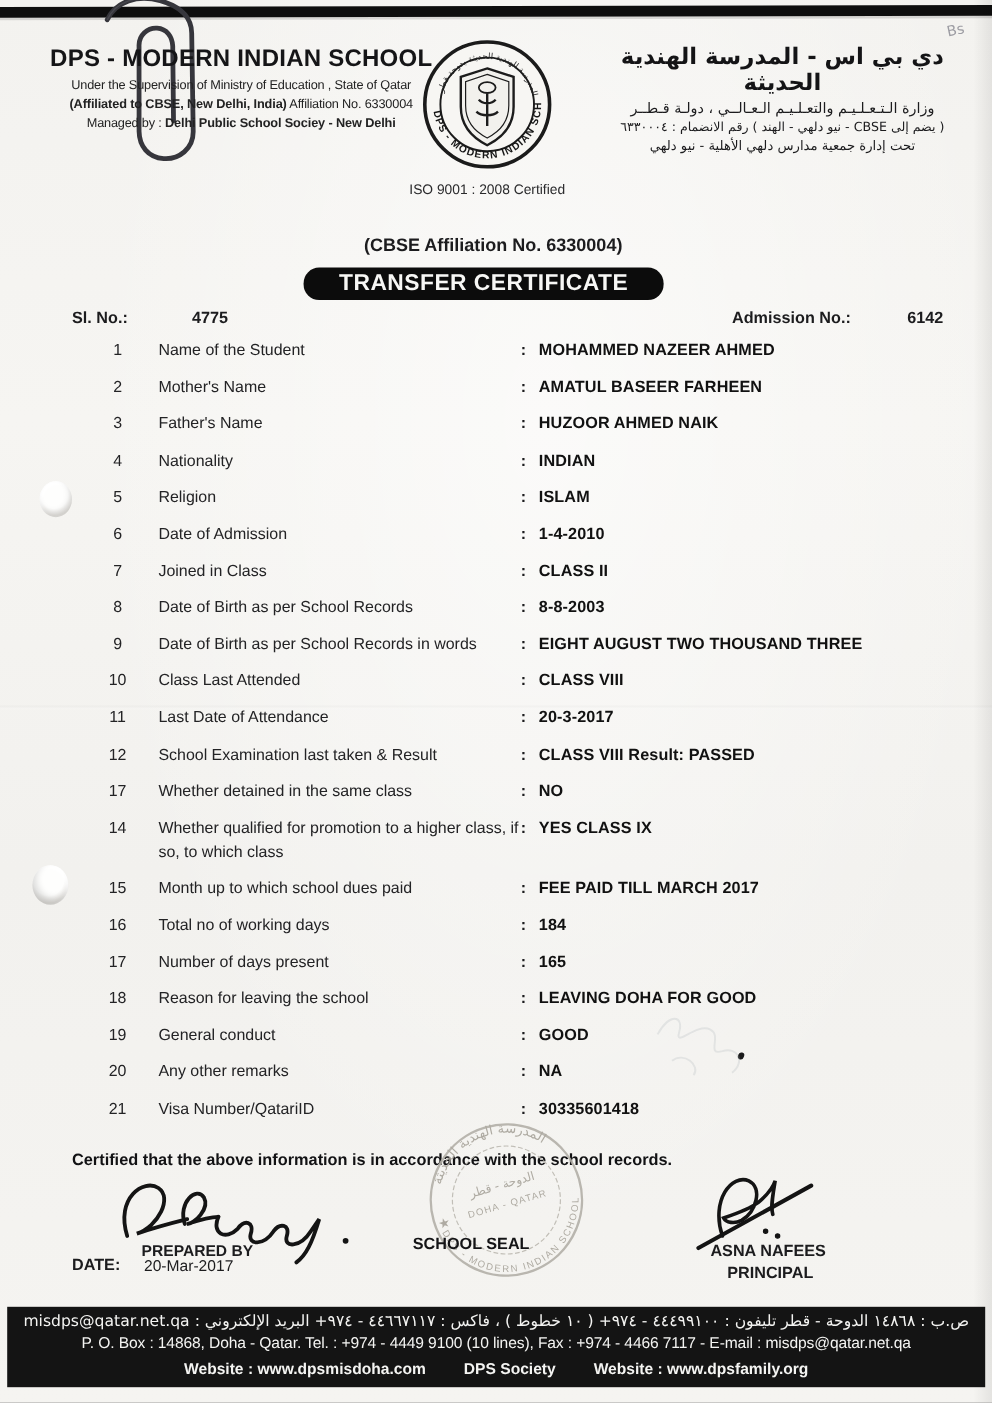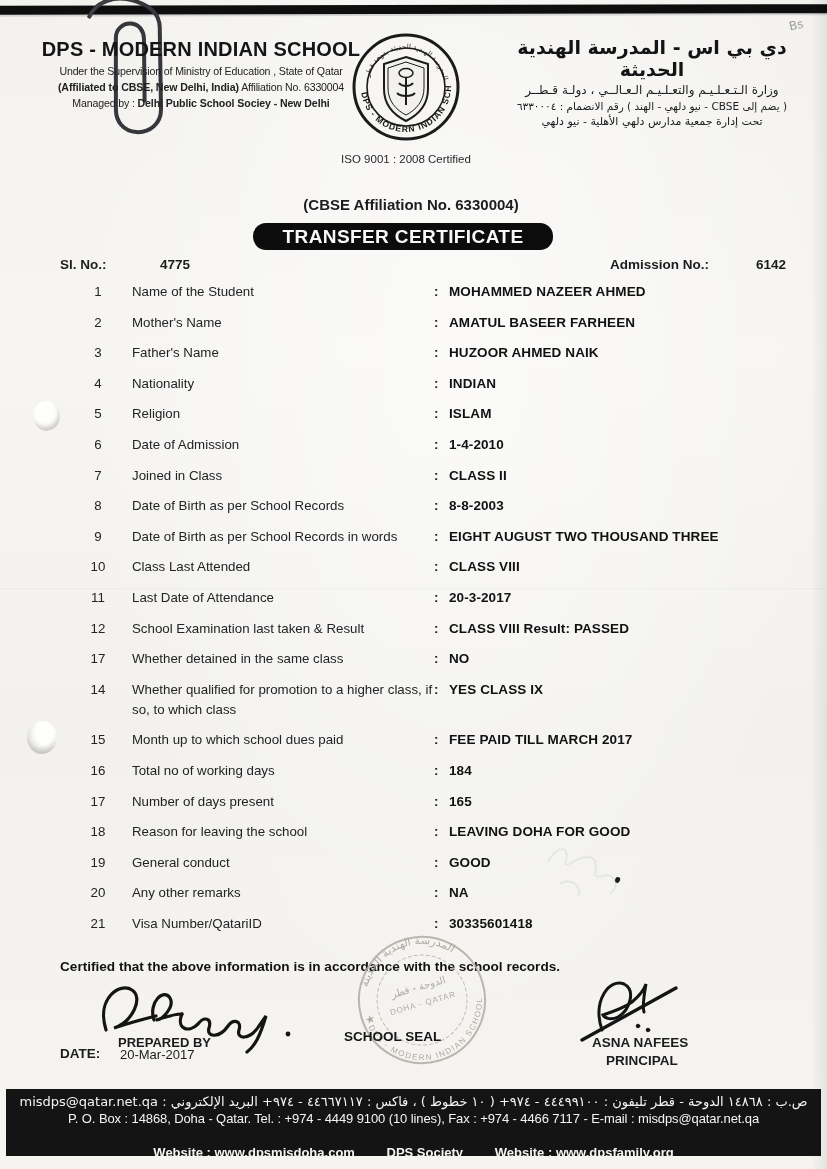--- a/index.html
+++ b/index.html
@@ -75,21 +75,21 @@
     background:radial-gradient(circle at 45% 38%, #fefefd 48%, #e7e5e1 72%, #f4f3f0 88%);
     box-shadow:inset -2px -4px 5px rgba(0,0,0,.10), inset 2px 3px 3px rgba(255,255,255,.9); }
   .hole1 { left:33px; top:401px; width:27px; height:30px; }
   .hole2 { left:27px; top:721px; width:30px; height:33px; box-shadow:inset 3px -5px 6px rgba(0,0,0,.14), inset -2px 3px 3px rgba(255,255,255,.9); }
 
   
   .footer { position:absolute; left:6px; top:1089px; width:815px; height:67px; background:#141414;
     color:#f4f4f2; text-align:center; }
   .foot-ar { margin-top:5px; font-size:13px; direction:rtl; font-family:"DejaVu Sans", sans-serif; }
   .foot-en { margin-top:2px; font-size:13px; font-weight:normal; letter-spacing:-.1px; }
-  .foot-web { margin-top:19px; font-size:13px; font-weight:bold; }
+  .foot-web { margin-top:7px; font-size:13px; font-weight:bold; }
   .foot-web span { margin:0 14px; }
   .paperclip { position:absolute; left:72px; top:-4px; }
   svg text { font-family:"Liberation Sans", sans-serif; }
   .ar-svg-text { font-family:"DejaVu Sans", sans-serif; }
 </style>
 </head>
 <body>
 
 <div class="page">
 

